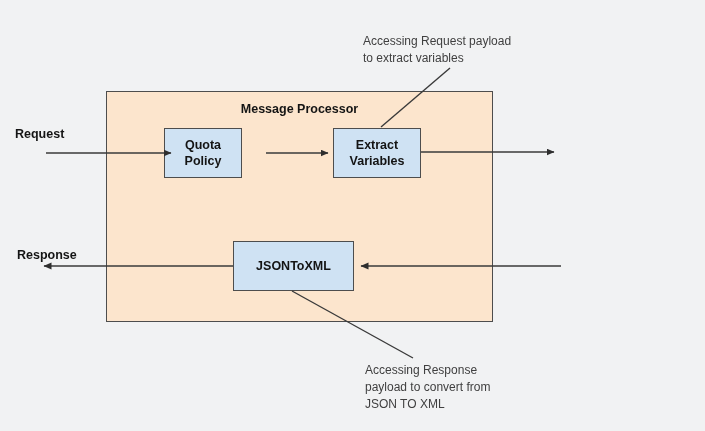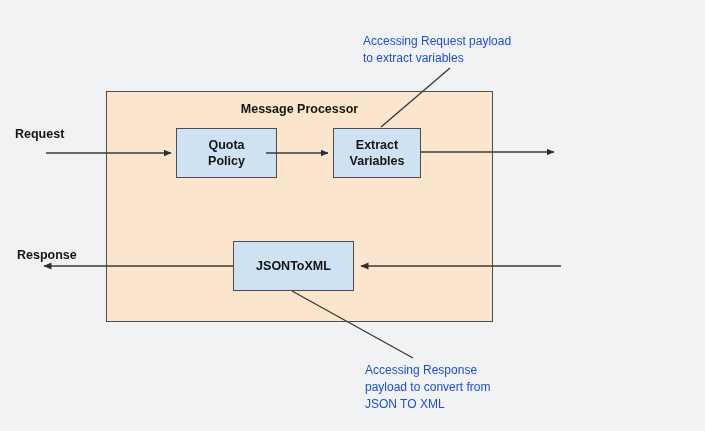--- a/index.html
+++ b/index.html
@@ -29,21 +29,21 @@
     background: #cfe2f3;
     border: 1.5px solid #4d4d4d;
     box-sizing: border-box;
     display: flex; align-items: center; justify-content: center;
     text-align: center;
     font-weight: 700;
     font-size: 12.5px;
     line-height: 16px;
     white-space: pre-line;
   }
-  #quota-box   { left: 176px; top: 128px; width: 101px;  height: 50px; }
+  #quota-box   { left: 164px; top: 128px; width: 78px;  height: 50px; }
   #extract-box { left: 333px; top: 128px; width: 88px;  height: 50px; }
   #json-box    { left: 233px; top: 241px; width: 121px; height: 50px; }
   #target-box {
     left: 561px; top: 93px; width: 122px; height: 227px;
     background: #ead1dc;
     border: 1.5px solid #4d4d4d;
     box-sizing: border-box;
     display: flex; align-items: center; justify-content: center;
     font-weight: 700;
     font-size: 12.5px;
@@ -51,21 +51,21 @@
   .flow-label {
     font-weight: 700;
     font-size: 12.5px;
   }
   #request-label  { left: 15px; top: 127px; }
   #response-label { left: 17px; top: 248px; }
   .annot {
     font-size: 12px;
     line-height: 17px;
     white-space: pre-line;
-    color: #1d4ed8;
+    color: #404040;
   }
   #annot-request  { left: 363px; top: 33px;  }
   #annot-response { left: 365px; top: 362px; }
   #connector-layer {
     position: absolute;
     left: 0; top: 0;
     pointer-events: none;
   }
 </style>
 </head>

